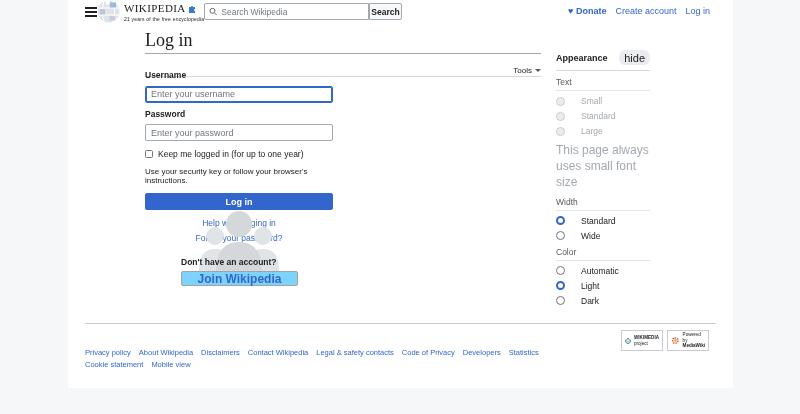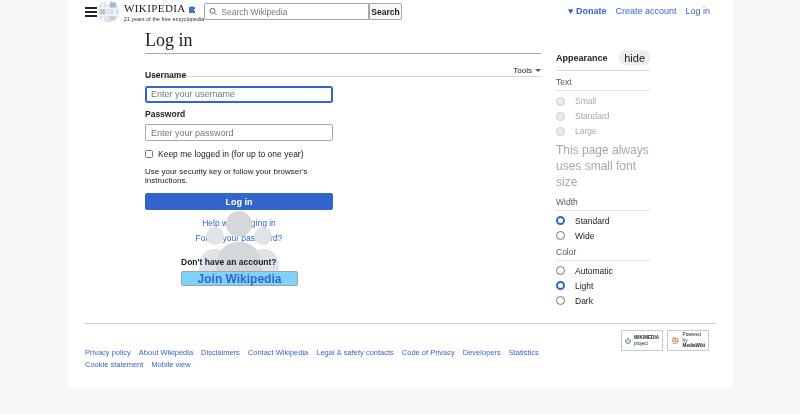--- a/index.html
+++ b/index.html
@@ -89,21 +89,21 @@
 
   
   .appearance { position:absolute; left:488px; top:50px; width:94px; font-size:8.5px; }
   .app-head { display:flex; justify-content:space-between; align-items:center; }
   .app-title { font-weight:bold; font-size:9px; }
   .hide-btn { font-size:11px; background:#eaecf0; border:none; border-radius:6px;
     padding:1.5px 5px; color:#202122; cursor:pointer; font-family:"Liberation Sans",sans-serif; }
   .app-div { border-top:1px solid #d5d9dd; margin-top:5px; }
   .sec-label { color:#54595d; font-size:8.5px; margin-top:6px; padding-bottom:3px;
     border-bottom:1px solid #e3e6e8; }
-  .opt { display:flex; align-items:center; gap:10px; margin-top:5px; }
+  .opt { display:flex; align-items:center; gap:16px; margin-top:5px; }
   .radio { width:9px; height:9px; border-radius:50%; flex:0 0 auto; background:#fff; }
   .radio.unsel { border:1px solid #72777d; }
   .radio.sel   { border:2.8px solid #3366cc; }
   .radio.dis   { border:1px solid #c8ccd1; background:#eaecf0; }
   .opt-label { font-size:8.5px; }
   .opt-label.dis { color:#a2a9b1; }
   .app-note { margin-top:6px; font-size:12px; line-height:1.35; color:#a2a9b1; }
 
   
   .footer-rule { position:absolute; left:17px; top:323px; width:631px;

